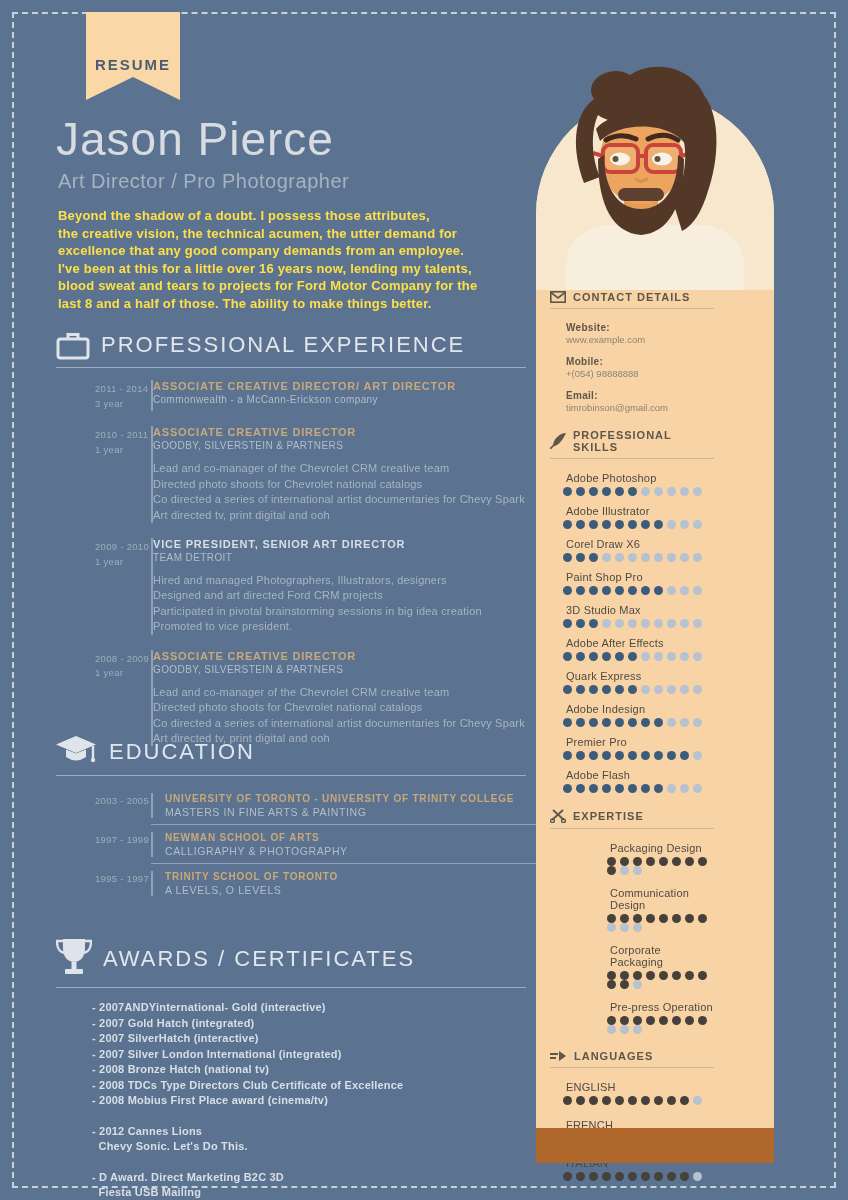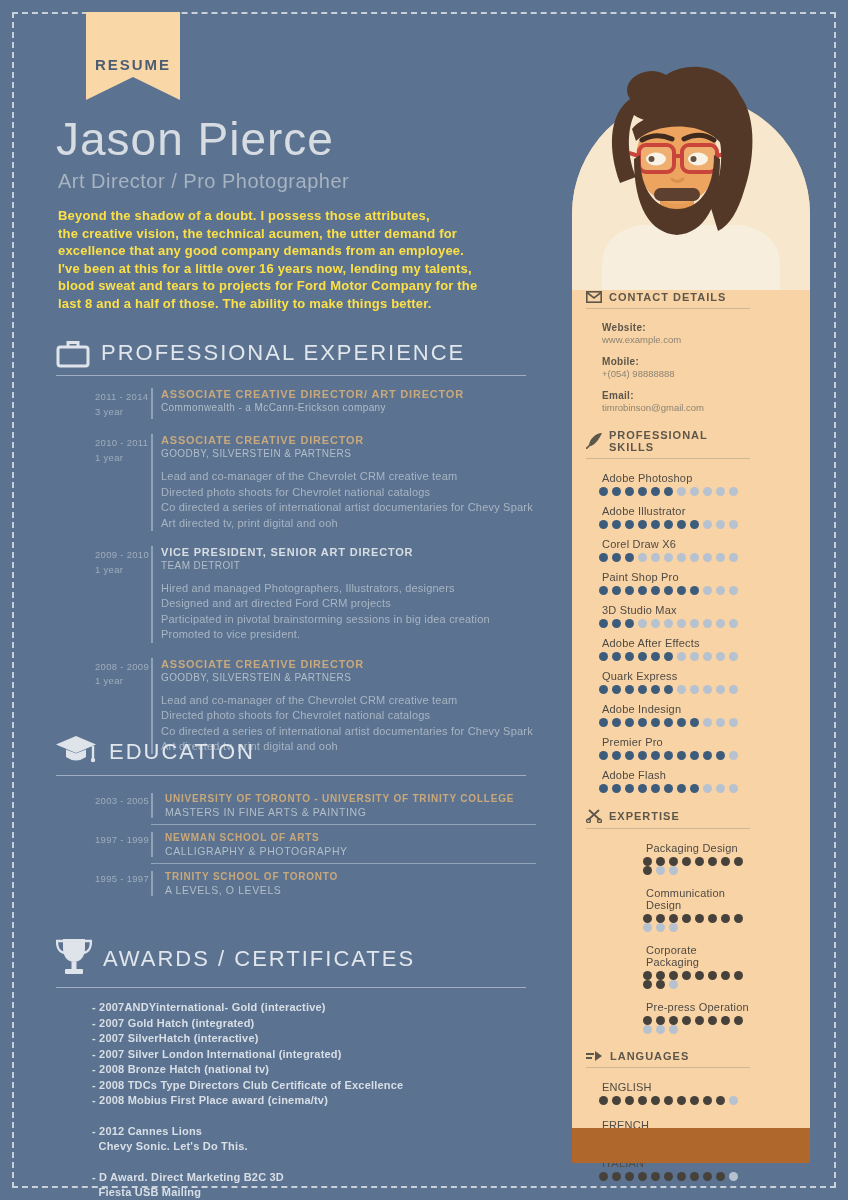--- a/index.html
+++ b/index.html
@@ -13,47 +13,47 @@
   .ribbon span{display:inline-block;margin-top:44px;font-size:15px;font-weight:bold;letter-spacing:2px;color:var(--c-ribbon-text,#4d5e73);}
 
   
   .left-col{position:absolute;left:56px;top:0;width:470px;height:1200px;}
   .identity{position:absolute;top:112px;left:0;width:470px;}
   .name{margin:0;font-size:46px;font-weight:400;letter-spacing:1px;color:#d6dce2;}
   .subtitle{margin:4px 0 0 2px;font-size:20px;color:#a7b3c1;letter-spacing:.5px;}
   .summary{margin:14px 0 0 2px;font-size:13px;line-height:17.5px;color:#fde047;white-space:pre-line;letter-spacing:.2px;font-weight:bold;}
 
   .sec{position:absolute;left:0;width:470px;}
-  .sec-exp{top:338px;} .sec-edu{top:736px;} .sec-awd{top:938px;}
+  .sec-exp{top:330px;} .sec-edu{top:736px;} .sec-awd{top:938px;}
   .sec-head{display:flex;align-items:center;gap:11px;}
   .sec-head h2{margin:0;font-size:22px;font-weight:400;letter-spacing:2px;color:var(--c-heading-text,#e1e6ec);}
   .sec-rule{height:0;border:none;border-top:1px solid rgba(215,224,233,.55);margin:7px 0 0 0;}
   .sec-icon{flex:0 0 auto;color:#dfe4ea;}
 
   .xlist{margin-top:12px;}
   .xentry{display:flex;margin-left:39px;margin-bottom:15px;}
   .xdates{flex:0 0 56px;font-size:9.5px;line-height:1.55;color:#9fadbd;letter-spacing:.3px;padding-top:2px;}
-  .xbody{border-left:2px solid rgba(213,222,232,.45);padding-left:8px;}
+  .xbody{border-left:2px solid rgba(213,222,232,.45);padding-left:0;}
   .xtitle{font-size:11px;font-weight:bold;letter-spacing:.8px;color:var(--c-accent-gold,#c9a87c);white-space:pre;}
   .xorg{font-size:10px;color:#b2bec9;letter-spacing:.4px;margin-top:2px;white-space:pre;}
   .xbullets{font-size:11px;color:#a8b5c3;line-height:15.4px;margin-top:10px;white-space:pre;letter-spacing:.2px;}
 
   .elist{margin-top:10px;}
   .eentry{display:flex;margin-left:39px;padding:7px 0;position:relative;}
   .eentry:not(:last-child)::after{content:"";position:absolute;left:56px;right:-10px;bottom:0;border-bottom:1px solid rgba(215,224,233,.45);}
   .edates{flex:0 0 56px;font-size:9.5px;color:#9fadbd;letter-spacing:.3px;padding-top:2px;}
   .ebody{border-left:2px solid rgba(213,222,232,.45);padding-left:12px;}
   .eschool{font-size:10px;font-weight:bold;letter-spacing:.8px;color:var(--c-accent-gold,#c9a87c);white-space:pre;}
   .edegree{font-size:10.5px;color:#b2bec9;letter-spacing:.6px;margin-top:2px;white-space:pre;}
 
   .alist{margin-top:12px;padding-left:36px;}
   .agroup{font-size:11px;font-weight:bold;color:#d9dfe6;line-height:15.5px;margin-bottom:15px;white-space:pre;letter-spacing:.2px;}
 
   
-  .panel{position:absolute;left:572px;top:95px;width:238px;height:1033px;background:var(--c-panel-peach,#f8d3a5);border-radius:119px 119px 0 0;}
+  .panel{position:absolute;left:536px;top:95px;width:238px;height:1033px;background:var(--c-panel-peach,#f8d3a5);border-radius:119px 119px 0 0;}
   .avatar{position:absolute;top:-40px;left:0;width:238px;height:235px;overflow:visible;}
   .pedestal{position:absolute;left:0;bottom:-35px;width:238px;height:35px;background:var(--c-pedestal-brown,#b0672b);}
   .panel-content{position:absolute;top:196px;left:0;width:164px;padding:0 60px 0 14px;}
 
   .psec{margin-bottom:16px;}
   .psec-head{display:flex;align-items:center;gap:7px;border-bottom:1px solid #cdb896;padding-bottom:5px;margin-bottom:13px;}
   .psec-head span{font-size:11px;font-weight:bold;letter-spacing:1px;color:var(--c-panel-text-dark,#5d564b);}
   .psec-icon{flex:0 0 auto;color:#5d564b;}
   .pitems{padding-left:16px;}
 

